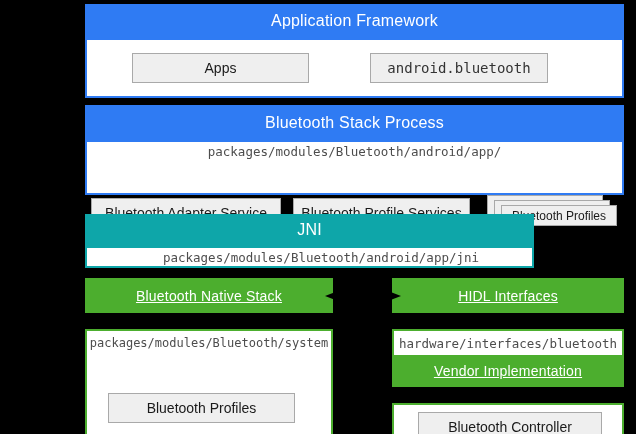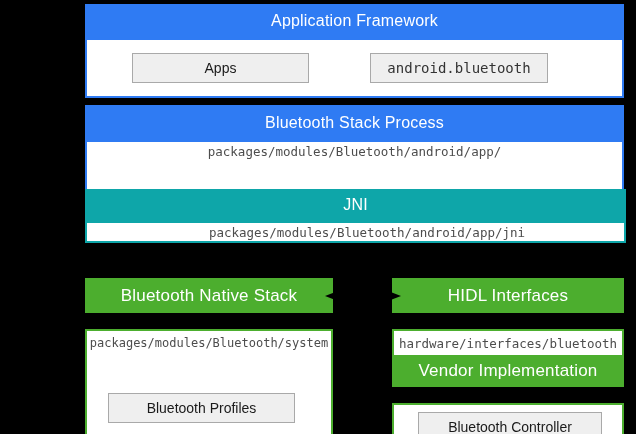--- a/index.html
+++ b/index.html
@@ -1,21 +1,21 @@
 <!DOCTYPE html>
 <html><head>
 <meta charset="utf-8">
 <style>
   html,body{margin:0;padding:0;background:#000;}
   .stage{position:relative;width:636px;height:434px;background:#000;overflow:hidden;
          font-family:"Liberation Sans","DejaVu Sans",sans-serif;}
   .sec{position:absolute;}
   .hdr{display:flex;align-items:center;justify-content:center;color:#fff;
        font-size:16px;letter-spacing:.2px;}
-  .hdr.green{font-size:17px;}
+  .hdr.green{font-size:14px;text-decoration:underline;}
   .blue{background:#2F7BF3;}
   .teal{background:#0EA6A9;}
   .green{background:#4CAE2E;}
   .bodyw{position:relative;background:#fff;box-sizing:border-box;}
   .bd-blue{border:2px solid #2F7BF3;}
   .bd-teal{border:2px solid #0EA6A9;padding-left:23px;}
   .bd-green{border:2px solid #4CAE2E;margin-top:16px;}
   .gbox{position:absolute;background:#EFEFEF;border:1px solid #A9A9A9;box-sizing:border-box;
         display:flex;align-items:center;justify-content:center;
         font-size:14px;color:#1a1a1a;white-space:nowrap;}
@@ -39,21 +39,21 @@
   #adapter-box{left:4px;top:56px;width:190px;height:29px;}
   #profsvc-box{left:206px;top:56px;width:177px;height:29px;}
   .stackbox{position:absolute;background:#EFEFEF;border:1px solid #A9A9A9;box-sizing:border-box;
             width:116px;height:21px;display:flex;align-items:center;justify-content:center;
             font-size:12px;color:#1a1a1a;white-space:nowrap;}
   #stack-b1{left:400px;top:53px;}
   #stack-b2{left:407px;top:58px;}
   #stack-b3{left:414px;top:63px;}
 
   
-  #s3{left:85px;top:189px;width:541px;}
+  #s3{left:85px;top:214px;width:449px;}
   #s3 .hdr{height:32px;}
   #s3 .bodyw{height:22px;display:flex;align-items:center;justify-content:center;}
   #s3 .path{position:static;}
 
   
   #s4{left:85px;top:278px;width:248px;}
   #s4 .hdr{height:35px;}
   #s4 .bodyw{height:110px;}
   #s4 .path{top:5px;font-size:12px;}
   #natprof-box{left:21px;top:62px;width:187px;height:30px;}

